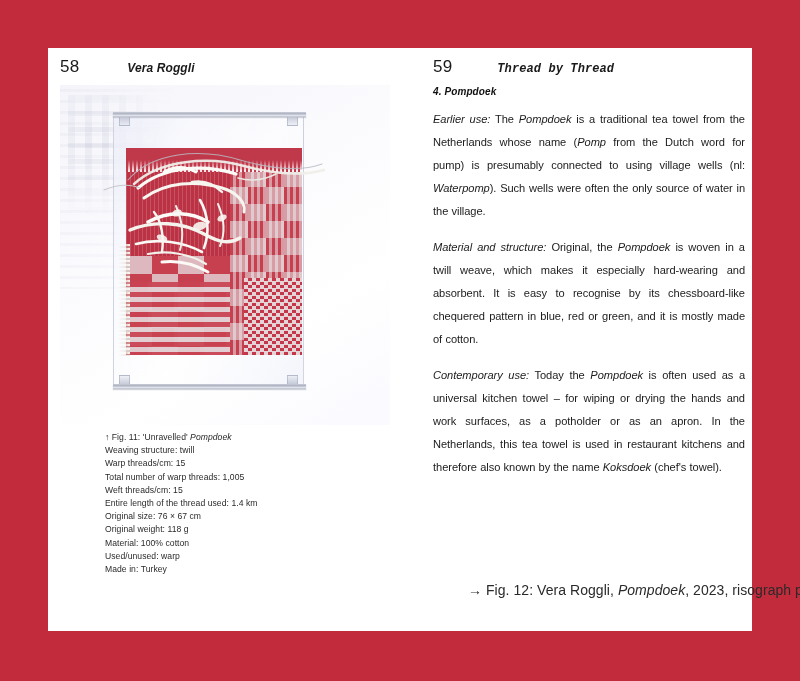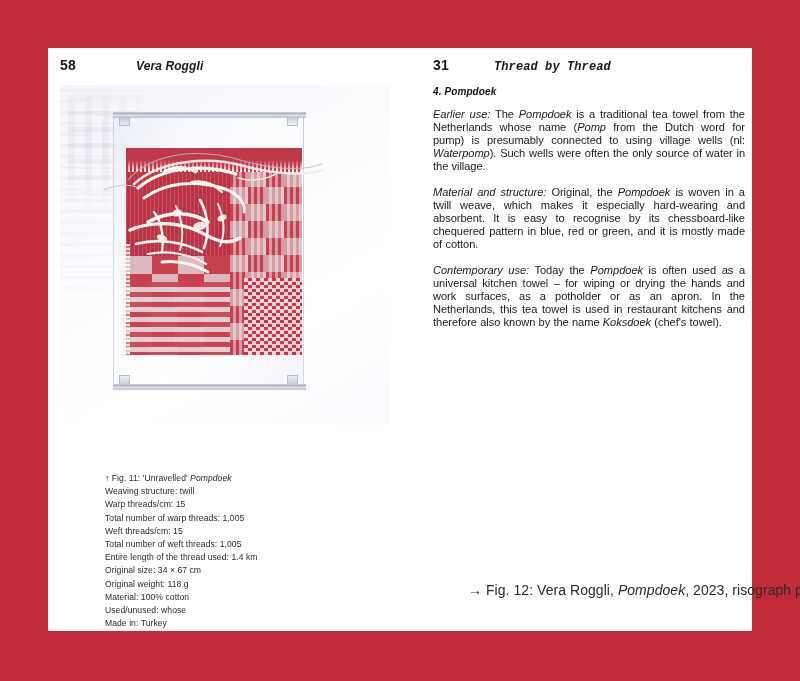--- a/index.html
+++ b/index.html
@@ -35,33 +35,33 @@
     position: absolute;
     top: 9px;
     display: flex;
     align-items: baseline;
     white-space: nowrap;
   }
   .runhead-left  { left: 12px; }
   .runhead-right { left: 9px; }
 
   .folio {
-    font-size: 14px;
-    font-weight: 700;
+    font-size: 17px;
+    font-weight: 400;
     color: #1a1a1a;
     letter-spacing: 0.2px;
   }
   .runhead-title {
     font-size: 12px;
     font-weight: 700;
     font-style: italic;
     color: #1a1a1a;
     letter-spacing: 0.1px;
   }
-  .runhead-left  .runhead-title { margin-left: 60px; font-style: italic; }
+  .runhead-left  .runhead-title { margin-left: 48px; font-style: italic; }
   .runhead-right .runhead-title { margin-left: 45px; font-family: Liberation Mono, monospace; }
 
   
   .photo {
     position: absolute;
     left: 12px; top: 37px;
     width: 330px; height: 340px;
     background: linear-gradient(150deg,#f4f4fa 0%,#fbfbfe 38%,#ffffff 70%,#fafaff 100%);
     overflow: hidden;
   }
@@ -224,21 +224,20 @@
     left: -22px; top: -22px;
     width: 222px; height: 180px;
     overflow: visible;
   }
 
   
   .caption-block {
     position: absolute;
     left: 57px; top: 383px;
     width: 300px;
-    margin-top: 41px;
   }
   .caption-line {
     font-size: 8.6px;
     line-height: 13.2px;
     color: #2a2a2a;
     white-space: nowrap;
     letter-spacing: 0.05px;
   }
   .caption-line.first { font-style: normal; }
   .caption-line .ital { font-style: italic; }
@@ -253,21 +252,21 @@
     color: #111;
     letter-spacing: 0.1px;
   }
   .body-col {
     position: absolute;
     left: 9px; top: 60px;
     width: 312px;
   }
   .para {
     font-size: 11.1px;
-    line-height: 13px;
+    line-height: 23px;
     color: #1b1b1b;
     text-align: justify;
     margin: 0 0 13px 0;
     letter-spacing: -0.05px;
     word-spacing: 0.2px;
   }
   .para .lead { font-style: italic; }
   .para .ital { font-style: italic; }
 
   .fig-credit {
@@ -350,34 +349,33 @@
       <div class="caption-line first">
         <span>↑</span>
         <span>Fig. 11:</span>
         <span>'Unravelled'</span>
         <span class="ital">Pompdoek</span>
       </div>
       <div class="caption-line"><span>Weaving structure</span>: <span>twill</span></div>
       <div class="caption-line"><span>Warp threads/cm</span>: <span>15</span></div>
       <div class="caption-line"><span>Total number of warp threads</span>: <span>1,005</span></div>
       <div class="caption-line"><span>Weft threads/cm</span>: <span>15</span></div>
-      <div class="caption-line"><span>Total number of weft threads</span>: <span>1,005</span></div>
       <div class="caption-line"><span>Entire length of the thread used</span>: <span>1.4 km</span></div>
-      <div class="caption-line"><span>Original size</span>: <span>34 × 67 cm</span></div>
+      <div class="caption-line"><span>Original size</span>: <span>76 × 67 cm</span></div>
       <div class="caption-line"><span>Original weight</span>: <span>118 g</span></div>
       <div class="caption-line"><span>Material</span>: <span>100% cotton</span></div>
-      <div class="caption-line"><span>Used/unused</span>: <span>whose</span></div>
+      <div class="caption-line"><span>Used/unused</span>: <span>warp</span></div>
       <div class="caption-line"><span>Made in</span>: <span>Turkey</span></div>
     </div>
   </div>
 
   <div class="page page-right">
 
     <div class="runhead runhead-right">
-      <span class="folio">31</span>
+      <span class="folio">59</span>
       <span class="runhead-title">Thread by Thread</span>
     </div>
 
     <div class="section-title">4. Pompdoek</div>
 
     <div class="body-col">
       <p class="para"><span class="lead">Earlier use:</span><span> The </span><span class="ital">Pompdoek</span><span> is a traditional tea towel from the Netherlands whose name (</span><span class="ital">Pomp</span><span> from the Dutch word for pump) is presumably connected to using village wells (nl: </span><span class="ital">Waterpomp</span><span>). Such wells were often the only source of water in the village.</span></p>
       <p class="para"><span class="lead">Material and structure:</span><span> Original, the </span><span class="ital">Pompdoek</span><span> is woven in a twill weave, which makes it especially hard-wearing and absorbent. It is easy to recognise by its chessboard-like chequered pattern in blue, red or green, and it is mostly made of cotton.</span></p>
       <p class="para"><span class="lead">Contemporary use:</span><span> Today the </span><span class="ital">Pompdoek</span><span> is often used as a universal kitchen towel – for wiping or drying the hands and work surfaces, as a potholder or as an apron. In the Netherlands, this tea towel is used in restaurant kitchens and therefore also known by the name </span><span class="ital">Koksdoek</span><span> (chef's towel).</span></p>
     </div>

